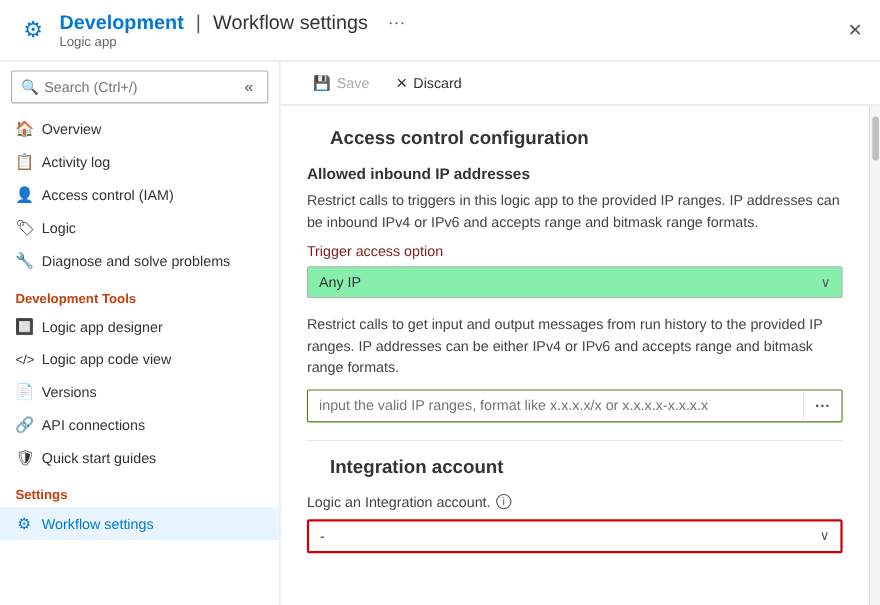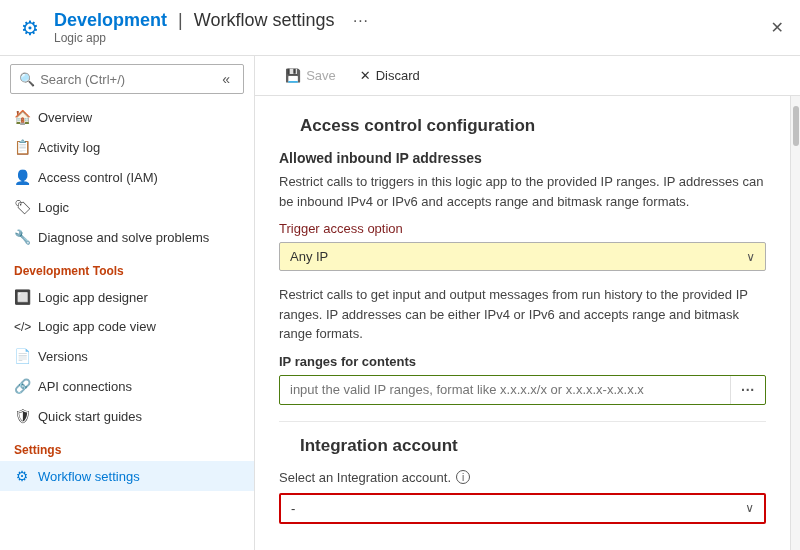--- a/index.html
+++ b/index.html
@@ -88,21 +88,21 @@
     .body-text { font-size: 13px; color: #444; margin-bottom: 10px; line-height: 1.5; }
     .blue-link { color: #7f1d1d; cursor: pointer; }
 
     .label-text { font-size: 13px; color: #444; margin-bottom: 6px; }
     .label-bold { font-weight: 600; font-size: 13px; color: #333; margin-bottom: 6px; }
 
     .dropdown-wrapper { position: relative; margin-bottom: 14px; }
     .dropdown-box {
       display: flex; align-items: center; justify-content: space-between;
       border: 1px solid #b0b0b0; border-radius: 2px; padding: 6px 10px;
-      background: #fef9c3; cursor: pointer; font-size: 13px; color: #333;
+      background: #86efac; cursor: pointer; font-size: 13px; color: #333;
     }
     .dropdown-box .chevron { color: #555; font-size: 12px; }
 
     .input-with-dots {
       display: flex; align-items: center;
       border: 1px solid #4d7c0f; border-radius: 2px; background: #fff;
       margin-bottom: 16px;
     }
     .input-with-dots input {
       flex: 1; border: none; outline: none; padding: 6px 10px; font-size: 13px;
@@ -254,33 +254,32 @@
 
         <div class="dropdown-wrapper">
           <div class="dropdown-box">
             <span>Any IP</span>
             <span class="chevron">∨</span>
           </div>
         </div>
 
         <div class="body-text">Restrict calls to get input and output messages from run history to the provided IP ranges. IP addresses can be either IPv4 or IPv6 and accepts range and bitmask range formats.</div>
 
-        <div class="label-bold">IP ranges for contents</div>
 
         <div class="input-with-dots">
           <input type="text" placeholder="input the valid IP ranges, format like x.x.x.x/x or x.x.x.x-x.x.x.x" style="">
           <span class="dots-btn">···</span>
         </div>
 
         <hr class="section-divider">
 
         <div class="section-title">Integration account</div>
 
         <div class="integration-label">
-          <span>Select an Integration account.</span>
+          <span>Logic an Integration account.</span>
           <span class="info-icon">i</span>
         </div>
 
         <div class="dropdown-wrapper">
           <div class="dropdown-box-red">
             <span>-</span>
             <span class="chevron">∨</span>
           </div>
         </div>
 

